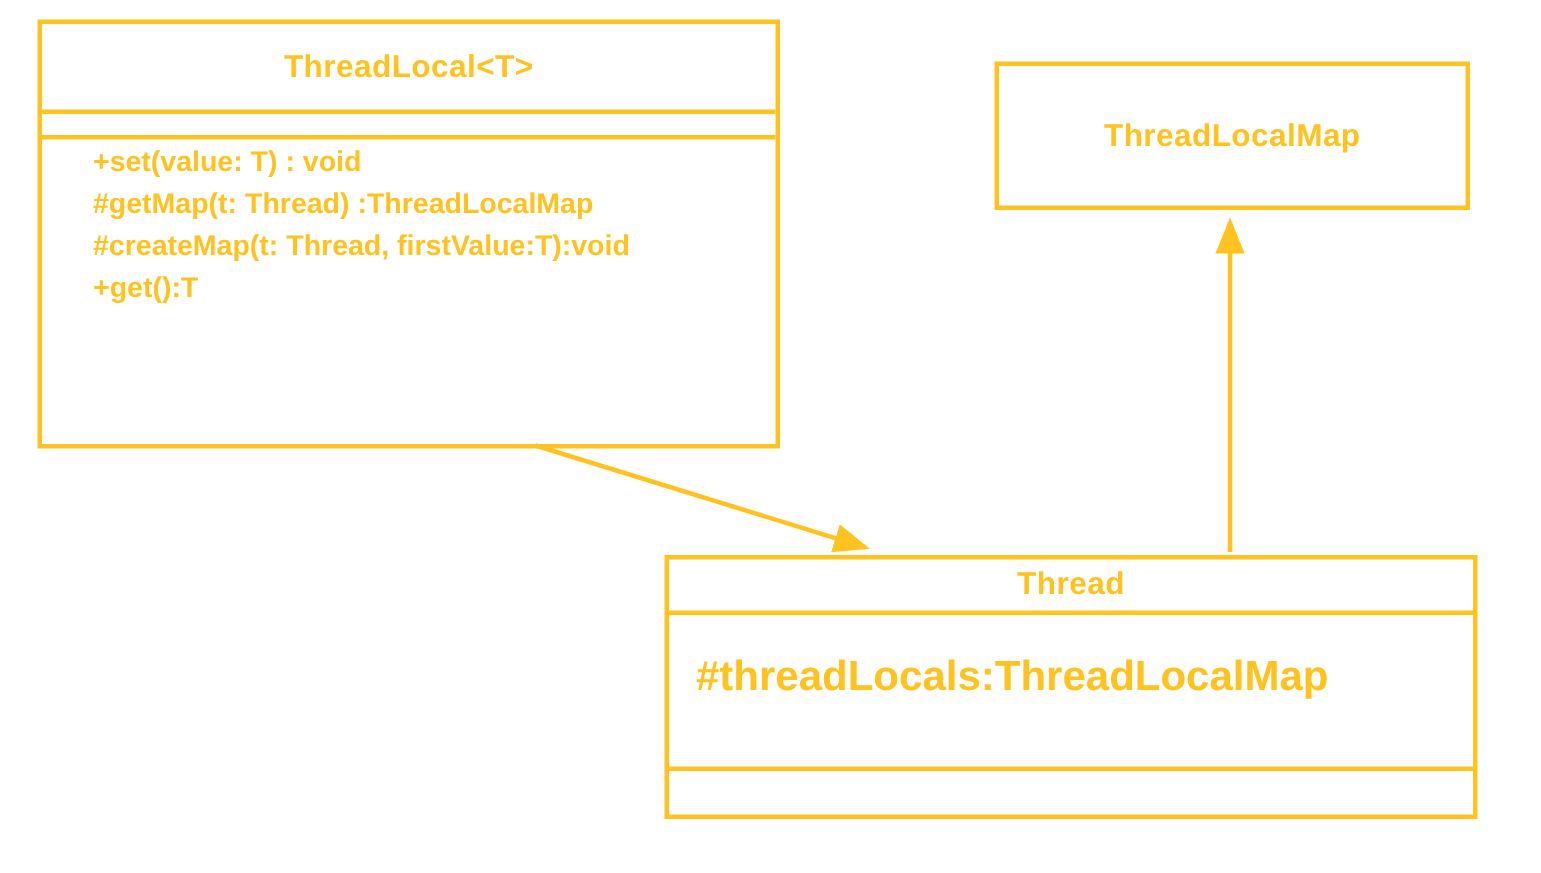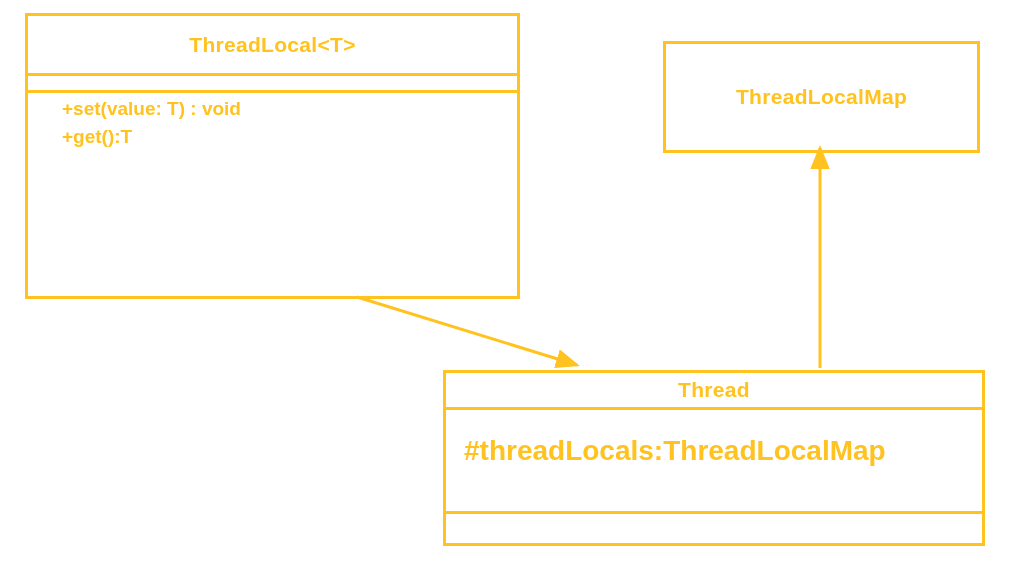--- a/index.html
+++ b/index.html
@@ -31,21 +31,21 @@
     font-size:21px; letter-spacing:0.3px;
   }
 
   
   #box-threadlocal { left:25px; top:13px; width:495px; height:286px; }
   #box-threadlocal .c-title   { height:57px; }
   #box-threadlocal .c-attrs   { height:17px; }
   #box-threadlocal .c-methods { flex:1 1 auto; padding:2px 8px 0 34px; font-size:19px; line-height:28px; }
 
   
-  #box-threadlocalmap { left:663px; top:41px; width:317px; height:112px; }
+  #box-threadlocalmap { left:663px; top:41px; width:317px; height:99px; }
   #box-threadlocalmap .c-title { flex:1 1 auto; }
 
   
   #box-thread { left:443px; top:370px; width:542px; height:176px;justify-content:flex-end; }
   #box-thread .c-title { height:34px; }
   #box-thread .c-attrs { flex:1 1 auto; padding:24px 8px 0 18px; font-size:28px; line-height:34px; }
   #box-thread .c-empty { height:32px; }
 
   .member { white-space:nowrap; }
 </style>
@@ -60,20 +60,22 @@
   </defs>
   <line x1="357" y1="297" x2="577" y2="365" stroke="currentColor" stroke-width="3" marker-end="url(#arrow)"></line>
   <line x1="820" y1="368" x2="820" y2="148" stroke="currentColor" stroke-width="3" marker-end="url(#arrow)"></line>
 </svg>
 
 <div class="uml-box" id="box-threadlocal">
   <div class="compartment c-title">ThreadLocal&lt;T&gt;</div>
   <div class="compartment c-attrs"></div>
   <div class="compartment c-methods">
     <div class="member">+set(value: T) : void</div>
+    <div class="member">#getMap(t: Thread) :ThreadLocalMap</div>
+    <div class="member">#createMap(t: Thread, firstValue:T):void</div>
     <div class="member">+get():T</div>
   </div>
 </div>
 
 <div class="uml-box" id="box-threadlocalmap">
   <div class="compartment c-title">ThreadLocalMap</div>
 </div>
 
 <div class="uml-box" id="box-thread">
   <div class="compartment c-title">Thread</div>

